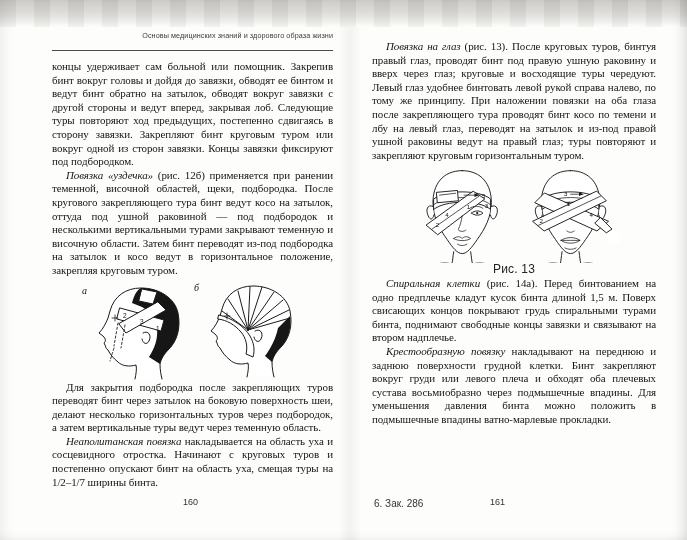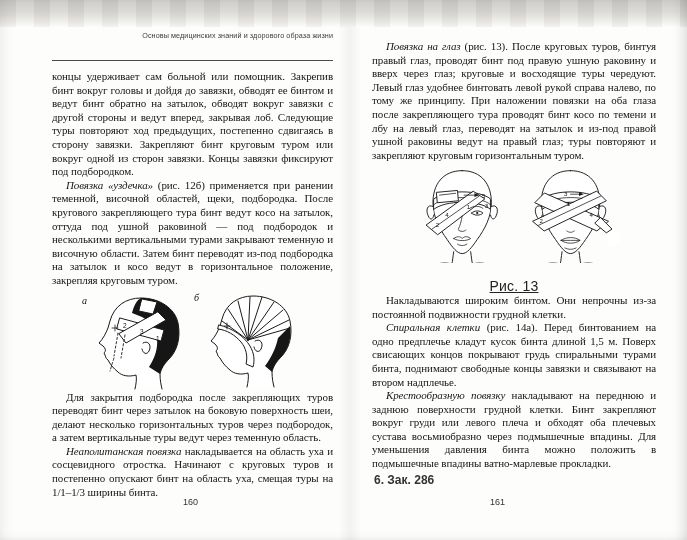--- a/index.html
+++ b/index.html
@@ -24,42 +24,42 @@
   .gutter {
     position:absolute; top:27px; bottom:0; left:338px; width:24px; pointer-events:none;
     background:linear-gradient(90deg, rgba(0,0,0,0) 0%, rgba(0,0,0,0.045) 50%, rgba(0,0,0,0) 100%);
   }
   .col { position:absolute; top:31px; width:281px; }
   .col-left  { left:52px; }
   .col-right { left:372px; width:284px; }
   .running-head {
     font-family:"Liberation Sans", sans-serif;
     font-size:7.2px; line-height:9px; color:#3c3c3c;
-    border-bottom:1px solid #4a4a4a; padding-bottom:20px; letter-spacing:.1px;
+    border-bottom:1px solid #4a4a4a; padding-bottom:10px; letter-spacing:.1px;
   }
   .ra { text-align:right; }
   .body { margin-top:9px; font-size:11px; line-height:13.6px; text-align:justify; letter-spacing:-0.1px; }
   .para { margin:0; }
   .para.indent { text-indent:14px; }
   .lead { font-style:italic; }
   .figure { text-align:center; margin:3px 0 0 0; }
   .fig-caption {
     font-family:"Liberation Sans", sans-serif;
-    font-size:14px; color:#222; margin-top:17px; letter-spacing:.2px;text-decoration:underline;
+    font-size:12px; color:#222; margin-top:0; letter-spacing:.2px;
   }
   .section-heading { font-weight:bold; margin:6px 0 2px 0; text-indent:14px; font-size:11.4px; }
   .page-number {
     position:absolute; top:497px;
     font-family:"Liberation Sans", sans-serif; font-size:9px; color:#333;
   }
   #pn-left  { left:183px; }
   #pn-right { left:490px; }
   .printer-mark {
-    position:absolute; top:473px; left:374px;
-    font-family:"Liberation Sans", sans-serif; font-size:12px; color:#333;font-weight:bold;
+    position:absolute; top:498px; left:374px;
+    font-family:"Liberation Sans", sans-serif; font-size:10px; color:#333;
   }
   svg { display:block; margin:0 auto; }
   svg path, svg line { stroke:#1a1a1a; fill:none; stroke-width:1; stroke-linecap:round; stroke-linejoin:round; }
   svg .fillw { fill:#ffffff; }
   svg .hair  { fill:#161616; stroke:none; }
   svg .thin  { stroke-width:.8; }
   svg .dash  { stroke-dasharray:2.2 2.2; stroke-width:.9; }
   svg .num   { font-family:"Liberation Sans", sans-serif; font-size:6.5px; fill:#111; stroke:none; }
   svg .figlab{ font-family:"Liberation Serif", serif; font-style:italic; font-size:10px; fill:#111; stroke:none; }
   svg .arrowhead { fill:#1a1a1a; stroke:none; }
@@ -119,21 +119,21 @@
                 <path d="M 44,46 L 86,34"></path>
             </g>
             <path class="fillw" d="M 15,31 C 28,34 40,42 46,52 C 50,59 51,66 49,73 L 42,70 C 44,62 42,54 37,48 C 31,41 23,36 14,35 Z"></path>
             <use href="#profileEar"></use>
             <path class="thin" d="M 20,32 L 26,32 M 23,29 L 23,35"></path>
           </g>
         </svg>
       </div>
 
       <p class="para indent"><span class="lead"></span><span>Для закрытия подбородка после закрепляющих туров переводят бинт через затылок на боковую поверхность шеи, делают несколько горизонтальных туров через подбородок, а затем вертикальные туры ведут через теменную область.</span></p>
-      <p class="para indent"><span class="lead">Неаполитанская повязка</span><span> накладывается на область уха и сосцевидного отростка. Начинают с круговых туров и постепенно опускают бинт на область уха, смещая туры на 1/1–1/3 ширины бинта.</span></p>
+      <p class="para indent"><span class="lead">Неаполитанская повязка</span><span> накладывается на область уха и сосцевидного отростка. Начинают с круговых туров и постепенно опускают бинт на область уха, смещая туры на 1/2–1/7 ширины бинта.</span></p>
     </div>
   </div>
 
   <div class="col col-right">
 
     <div class="body">
       <p class="para indent"><span class="lead">Повязка на глаз</span><span> (рис. 13). После круговых туров, бинтуя правый глаз, проводят бинт под правую ушную раковину и вверх через глаз; круговые и восходящие туры чередуют. Левый глаз удобнее бинтовать левой рукой справа налево, по тому же принципу. При наложении повязки на оба глаза после закрепляющего тура проводят бинт косо по темени и лбу на левый глаз, переводят на затылок и из-под правой ушной раковины ведут на правый глаз; туры повторяют и закрепляют круговым горизонтальным туром.</span></p>
 
       <div class="figure">
         <svg width="250" height="98" viewBox="0 0 250 104">
@@ -188,21 +188,20 @@
             <path class="thin" d="M 40,78 C 45,74 55,74 60,78 C 55,82 45,82 40,78 Z M 40,78 C 47,78 53,78 60,78 M 44,86 C 48,88 52,88 56,86"></path>
             <text class="num" x="43" y="31">3</text>
             <text class="num" x="46" y="41">1</text>
             <text class="num" x="70" y="53">4</text>
             <text class="num" x="17" y="60">2</text>
           </g>
         </svg>
         <div class="fig-caption">Рис. 13</div>
       </div>
 
-      <p class="para indent"><span class="lead"></span><span>Накладываются широким бинтом. Они непрочны из-за постоянной подвижности грудной клетки.</span></p>
       <p class="para indent"><span class="lead">Спиральная клетки</span><span> (рис. 14а). Перед бинтованием на одно предплечье кладут кусок бинта длиной 1,5 м. Поверх свисающих концов покрывают грудь спиральными турами бинта, поднимают свободные концы завязки и связывают на втором надплечье.</span></p>
       <p class="para indent"><span class="lead">Крестообразную повязку</span><span> накладывают на переднюю и заднюю поверхности грудной клетки. Бинт закрепляют вокруг груди или левого плеча и обходят оба плечевых сустава восьмиобразно через подмышечные впадины. Для уменьшения давления бинта можно положить в подмышечные впадины ватно-марлевые прокладки.</span></p>
     </div>
   </div>
 
   <div class="page-number" id="pn-left">160</div>
   <div class="printer-mark">6. Зак. 286</div>
   <div class="page-number" id="pn-right">161</div>
 
   <div class="edge-shade"></div>

